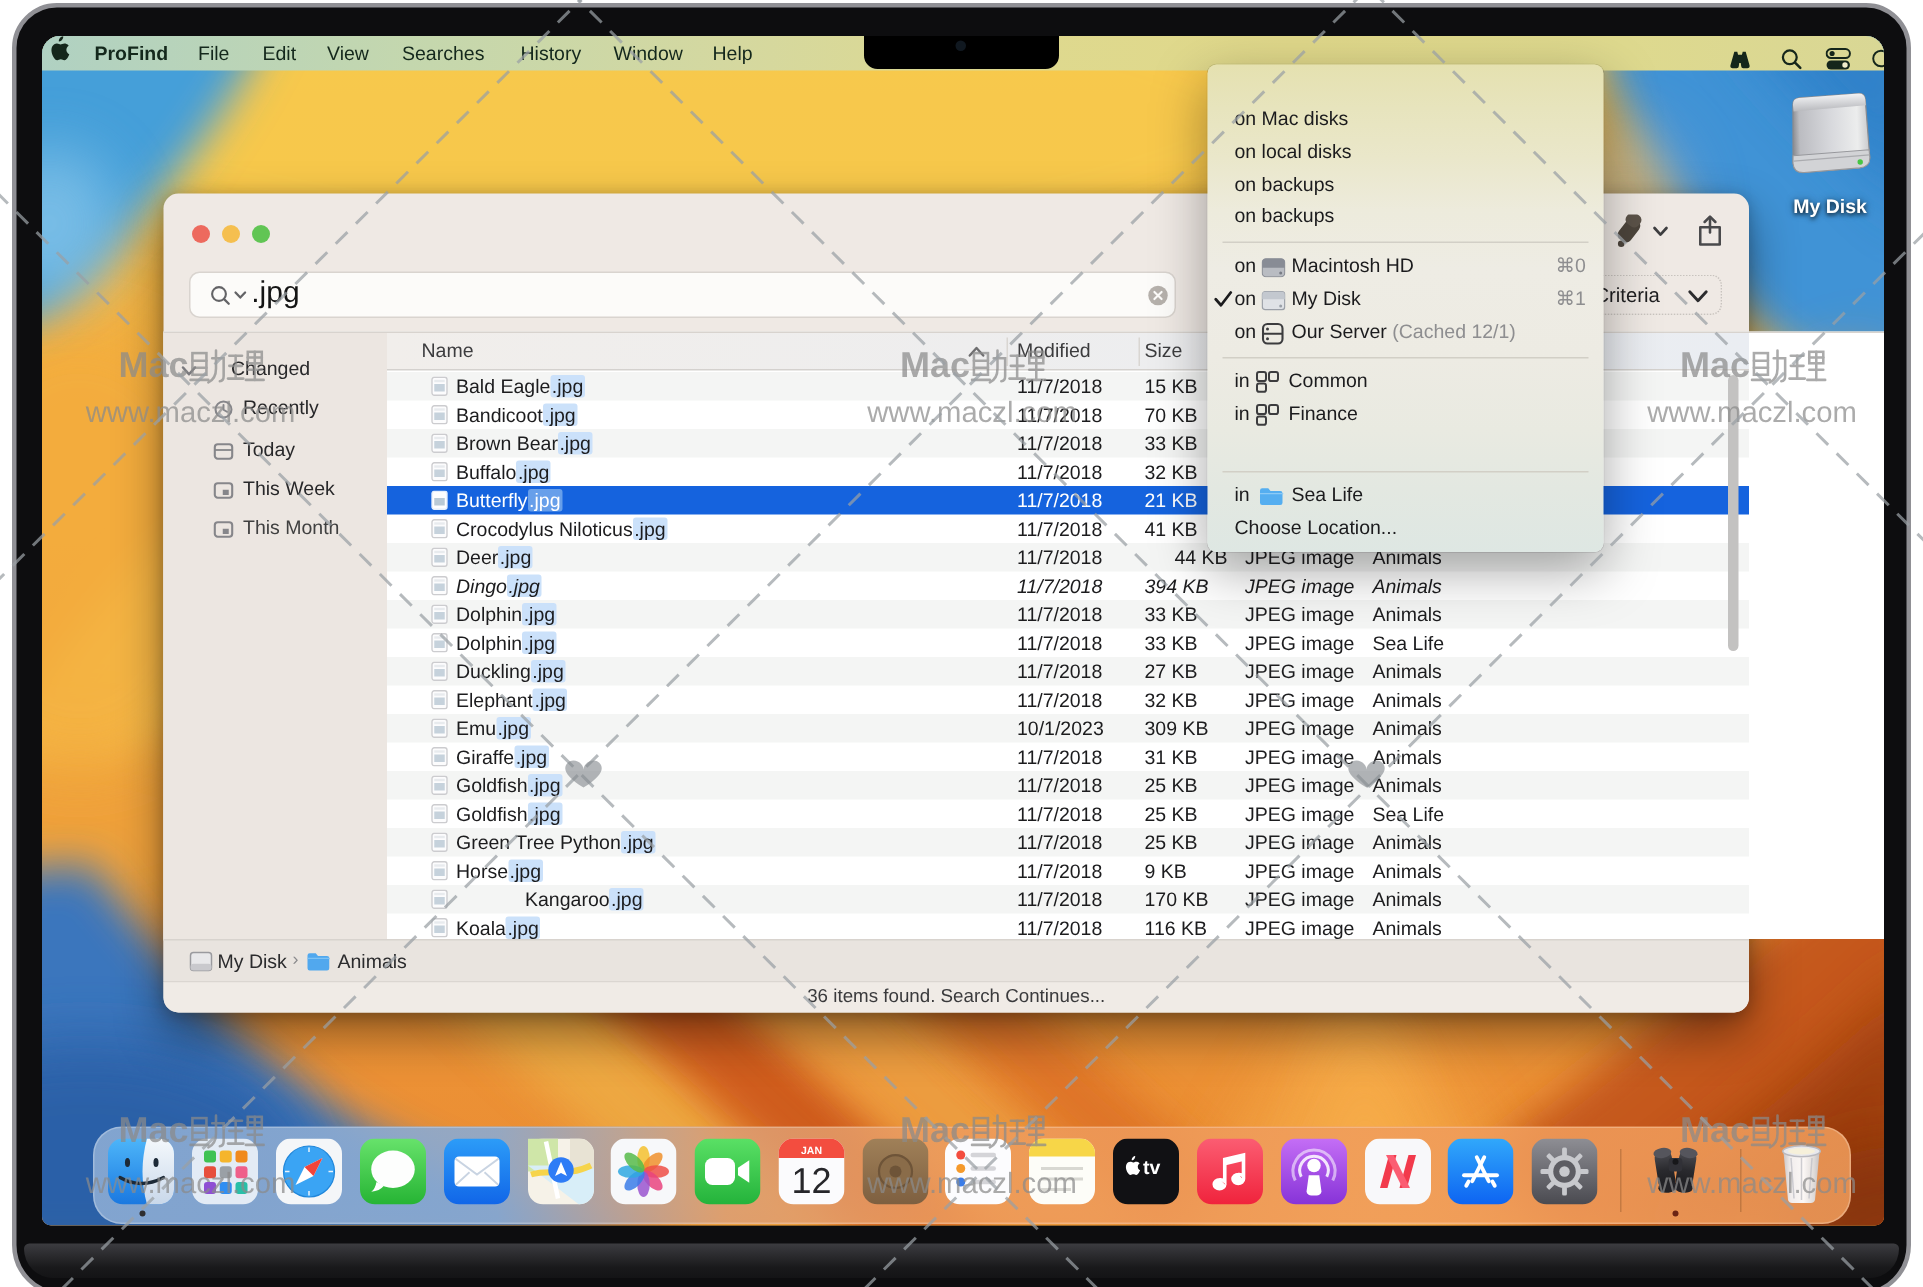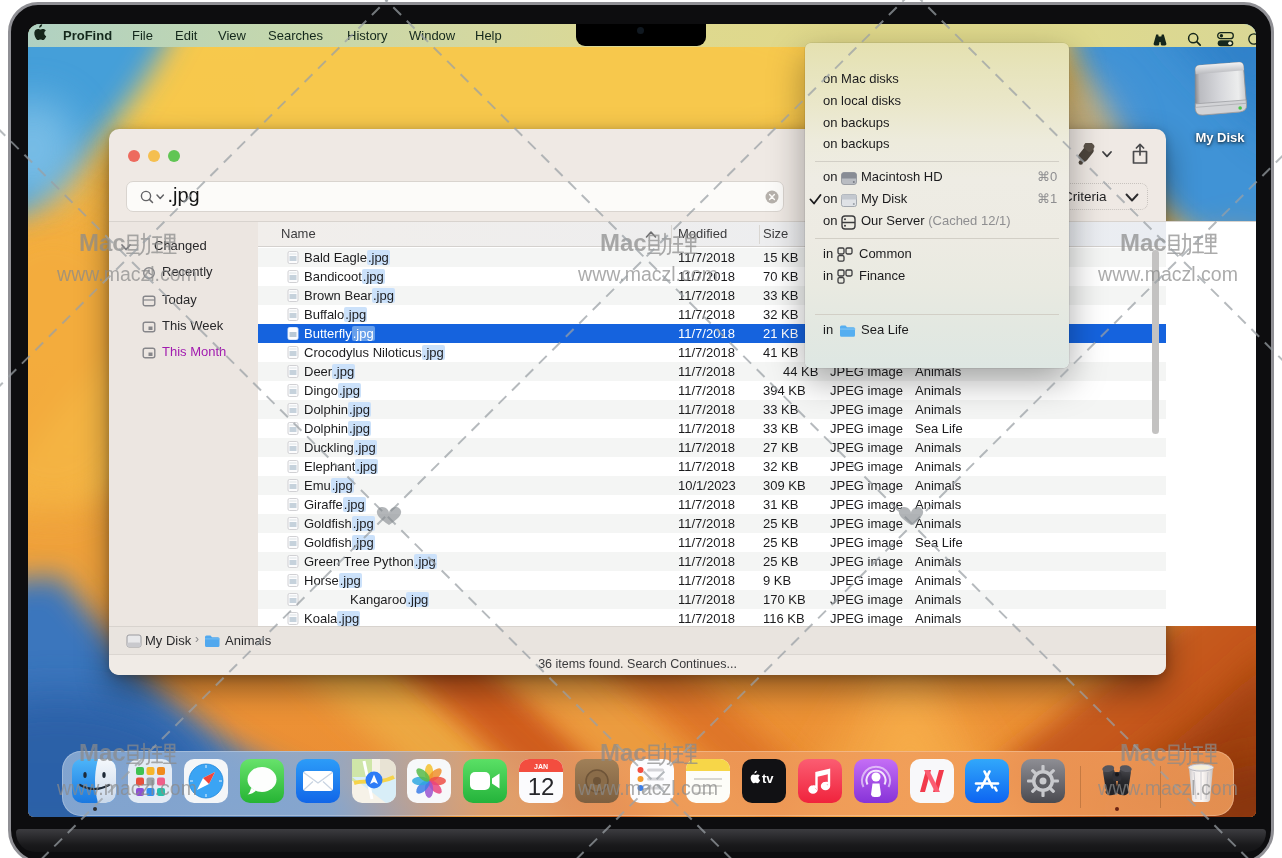--- a/index.html
+++ b/index.html
@@ -193,21 +193,21 @@
             <span class="abs" style="left:53px;top:70px;color:#28282a;">Today</span>
             <svg class="abs" style="left:33px;top:98px;" width="14" height="14" viewBox="0 0 14 14">
               <rect x="1.2" y="2.2" width="11.6" height="9.6" rx="2" fill="none" stroke="#86868a" stroke-width="1.4"></rect>
               <rect x="6.5" y="6.5" width="4" height="3.5" fill="#86868a"></rect>
             </svg>
             <span class="abs" style="left:53px;top:96px;color:#28282a;">This Week</span>
             <svg class="abs" style="left:33px;top:124px;" width="14" height="14" viewBox="0 0 14 14">
               <rect x="1.2" y="2.2" width="11.6" height="9.6" rx="2" fill="none" stroke="#86868a" stroke-width="1.4"></rect>
               <rect x="6.5" y="6.5" width="4" height="3.5" fill="#86868a"></rect>
             </svg>
-            <span class="abs" style="left:53px;top:122px;color:#a21caf;">This Month</span>
+            <span class="abs" style="left:53px;top:122px;color:#404040;">This Month</span>
           </div>
         <div id="thead">
           <span class="cell" style="left:23px;top:4px;">Name</span>
           <svg class="abs" style="left:387px;top:8px;" width="12" height="9" viewBox="0 0 12 9">
               <path d="M1.5 7 L6 2 L10.5 7" fill="none" stroke="#6e6e70" stroke-width="1.6" stroke-linecap="round" stroke-linejoin="round"></path>
             </svg>
           <span class="cell" style="left:420px;top:4px;">Modified</span>
           <span class="cell" style="left:505px;top:4px;">Size</span>
           <div class="abs" style="left:413px;top:3px;width:1px;height:19px;background:#d9d6d2;"></div>
           <div class="abs" style="left:501px;top:3px;width:1px;height:19px;background:#d9d6d2;"></div>
@@ -277,21 +277,21 @@
                 <rect x="1" y="0.5" width="10" height="12" rx="1.5" fill="#fcfcfd" stroke="#cccccf" stroke-width="0.9"></rect>
                 <rect x="2.5" y="5" width="7" height="5" fill="#c6d2dc"></rect>
                 <rect x="2.5" y="2.2" width="7" height="1.6" fill="#e8ebee"></rect>
               </svg>
               <span class="cell" style="left:46px;">Deer<span class="jpg">.jpg</span></span>
               <span class="cell" style="left:420px;">11/7/2018</span>
               <span class="cell" style="left:479px;margin-left:46px;">44 KB</span>
               <span class="cell" style="left:572px;">JPEG image</span>
               <span class="cell" style="left:657px;">Animals</span>
             </div>
-            <div class="row" style="top:133px;">
+            <div class="row" style="top:133px;font-style:italic;">
               <svg class="abs" style="left:29px;top:3px;" width="12" height="13" viewBox="0 0 12 13">
                 <rect x="1" y="0.5" width="10" height="12" rx="1.5" fill="#fcfcfd" stroke="#cccccf" stroke-width="0.9"></rect>
                 <rect x="2.5" y="5" width="7" height="5" fill="#c6d2dc"></rect>
                 <rect x="2.5" y="2.2" width="7" height="1.6" fill="#e8ebee"></rect>
               </svg>
               <span class="cell" style="left:46px;">Dingo<span class="jpg">.jpg</span></span>
               <span class="cell" style="left:420px;">11/7/2018</span>
               <span class="cell" style="left:505px;">394 KB</span>
               <span class="cell" style="left:572px;">JPEG image</span>
               <span class="cell" style="left:657px;">Animals</span>
@@ -558,20 +558,23 @@
         </div>
         <div class="msep" style="top:271.2px;"></div>
         <div class="mrow" style="top:278.9px;left:0;width:264px;height:18px;">
           <span class="abs" style="left:18px;">in</span>
           <svg class="abs" style="left:34px;top:2px;" width="17" height="14" viewBox="0 0 17 14">
             <path d="M1 3 a1.5 1.5 0 0 1 1.5 -1.5 h4 l1.5 1.8 h6.5 a1.5 1.5 0 0 1 1.5 1.5 v6.4 a1.5 1.5 0 0 1 -1.5 1.5 h-12 a1.5 1.5 0 0 1 -1.5 -1.5 Z" fill="#55aef0"></path>
             <path d="M1 4.6 h15.5 v0.9 h-15.5 Z" fill="#8ccaf6"></path>
           </svg>
           <span class="abs" style="left:56px;">Sea Life</span>
         </div>
+        <div class="mrow" style="top:301.0px;left:0;width:264px;height:18px;">
+          <span class="abs" style="left:18px;white-space:nowrap;">Choose Location...</span>
+        </div>
       </div>
     <div id="dock"></div>
     <div id="dockicons">
         <div class="dicon" style="left:44px;top:735px;"><svg width="44" height="44" viewBox="0 0 44 44">
 <defs>
               <linearGradient id="fnl" x1="0" y1="0" x2="0" y2="1">
                 <stop offset="0" stop-color="#4db5f9"></stop>
                 <stop offset="1" stop-color="#1a78e0"></stop>
               </linearGradient>
 <linearGradient id="fnr" x1="0" y1="0" x2="0" y2="1">

